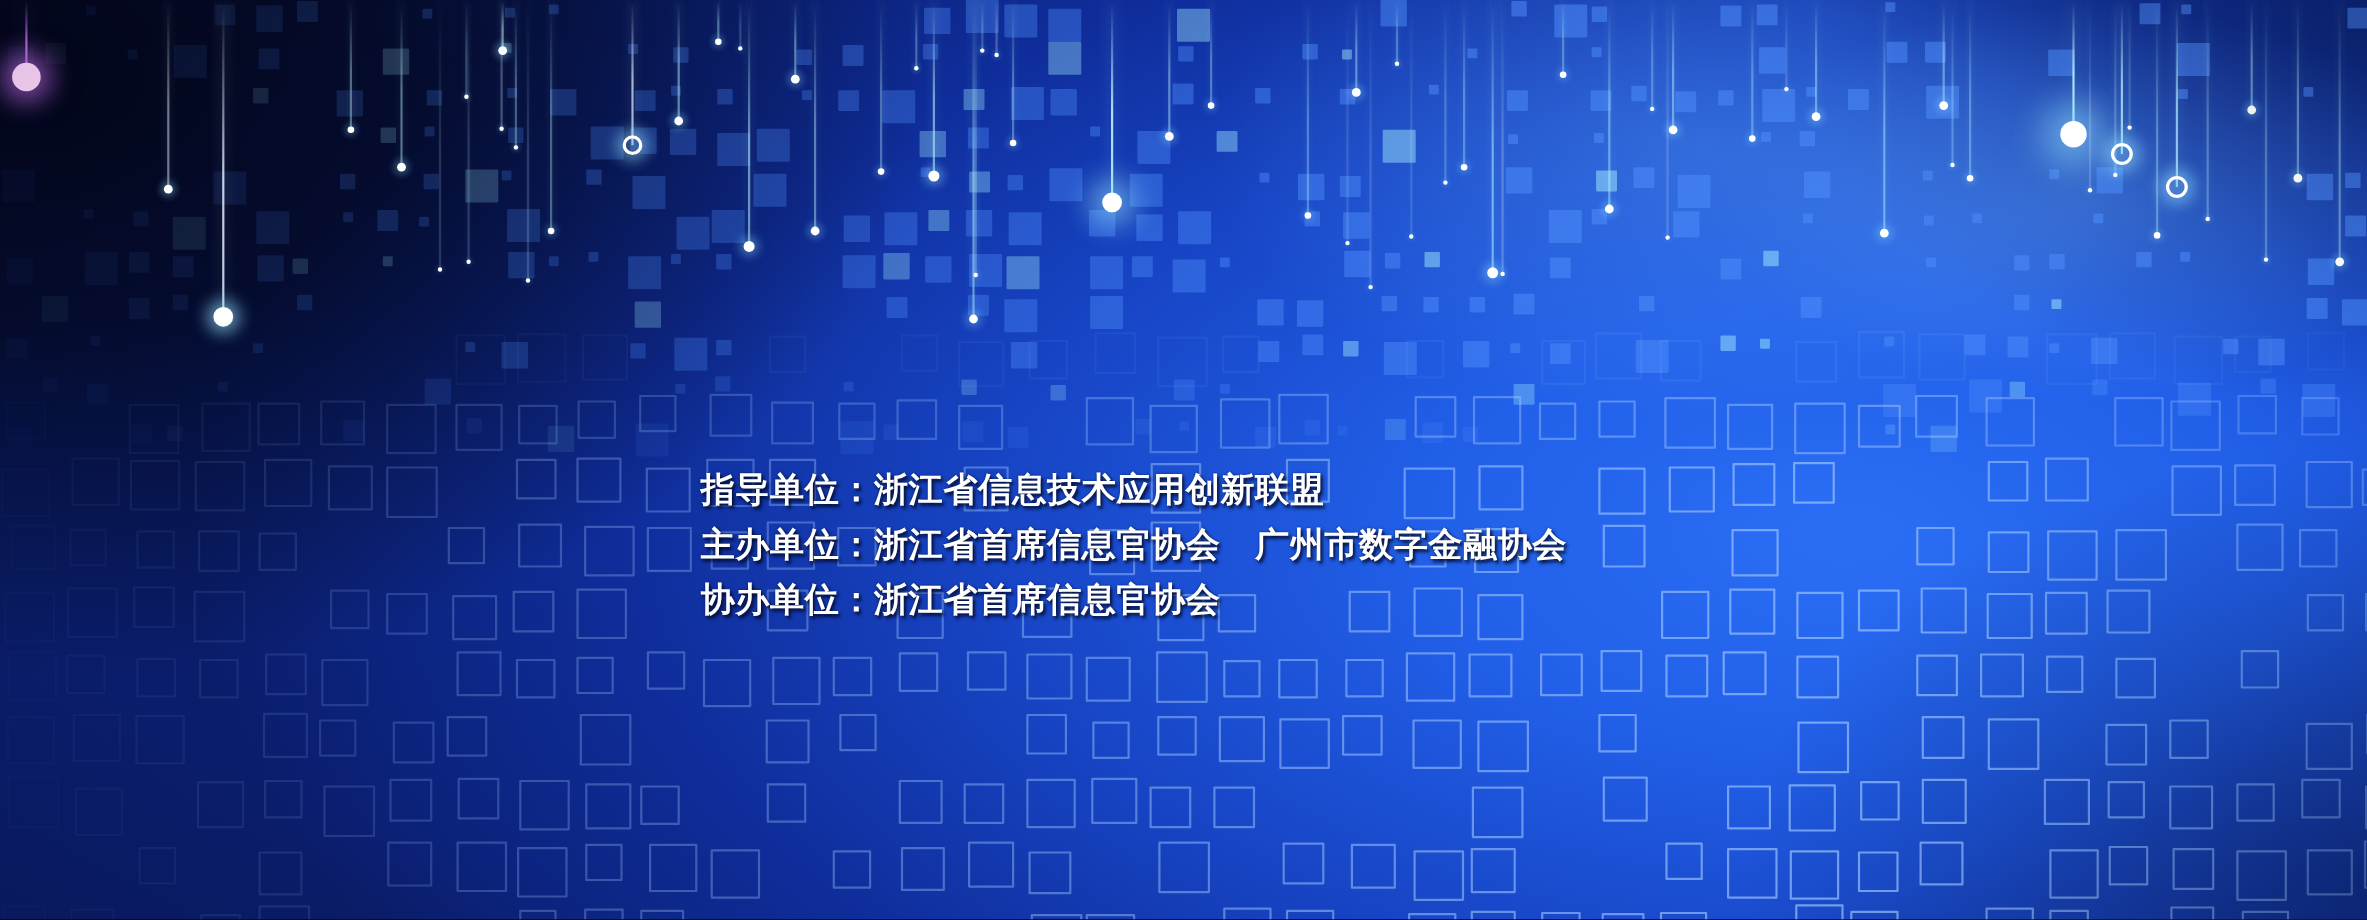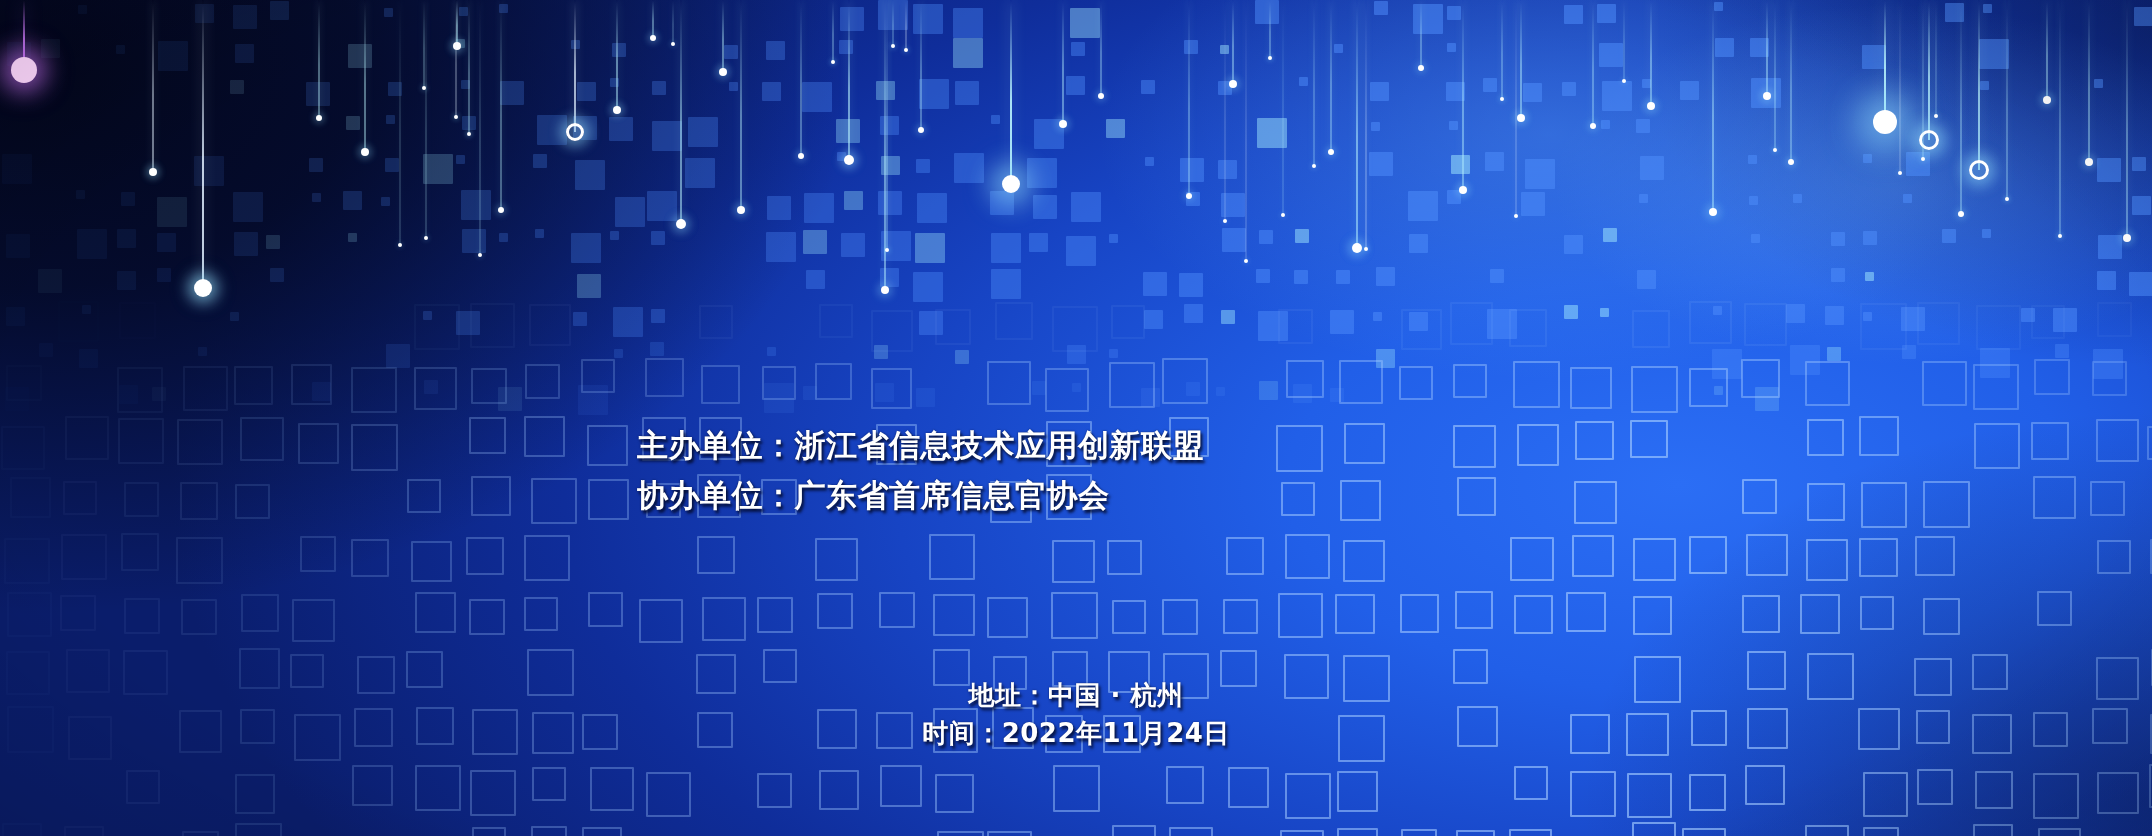--- a/index.html
+++ b/index.html
@@ -931,22 +931,19 @@
       <div class="fall" style="left:2006px;height:199px;">
         <i class="ln" style="height:199px;background:linear-gradient(to bottom,rgba(185,245,255,0) 0%,rgba(185,245,255,0.32) 55%,rgba(185,245,255,0.32) 100%);box-shadow:0 0 6px rgba(185,245,255,0.13);"></i>
         <i class="hd" style="top:199px;width:4px;height:4px;background:#ffffff;box-shadow:0 0 4px 1.8px rgba(150,225,255,0.22),0 0 8.8px rgba(150,225,255,0.08);"></i>
       </div>
     </div>
 
   <div class="vignette"></div>
 
 
   <div id="orgs">
-    <div class="org-line">主办单位：浙江省信息技术应用创新联盟</div>
-    <div class="org-line">协办单位：广东省首席信息官协会</div>
+    <div class="org-line">指导单位：浙江省信息技术应用创新联盟</div>
+    <div class="org-line">主办单位：浙江省首席信息官协会　广州市数字金融协会</div>
+    <div class="org-line">协办单位：浙江省首席信息官协会</div>
   </div>
 
-  <div id="venue">
-    <div class="venue-line">地址：中国 · 杭州</div>
-    <div class="venue-line">时间：2022年11月24日</div>
-  </div>
 
 </div>
 
 </body></html>

